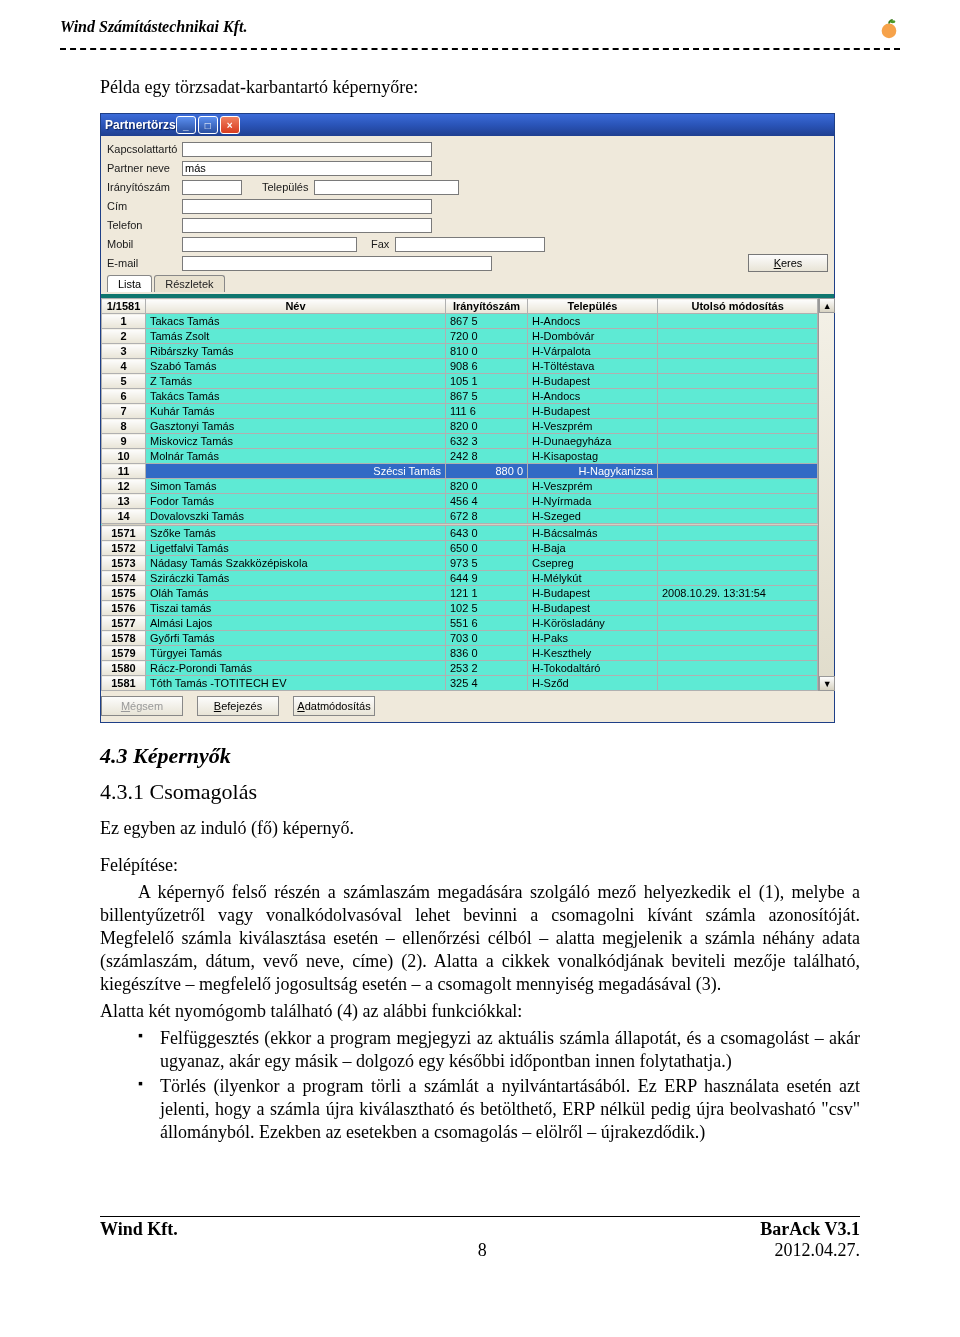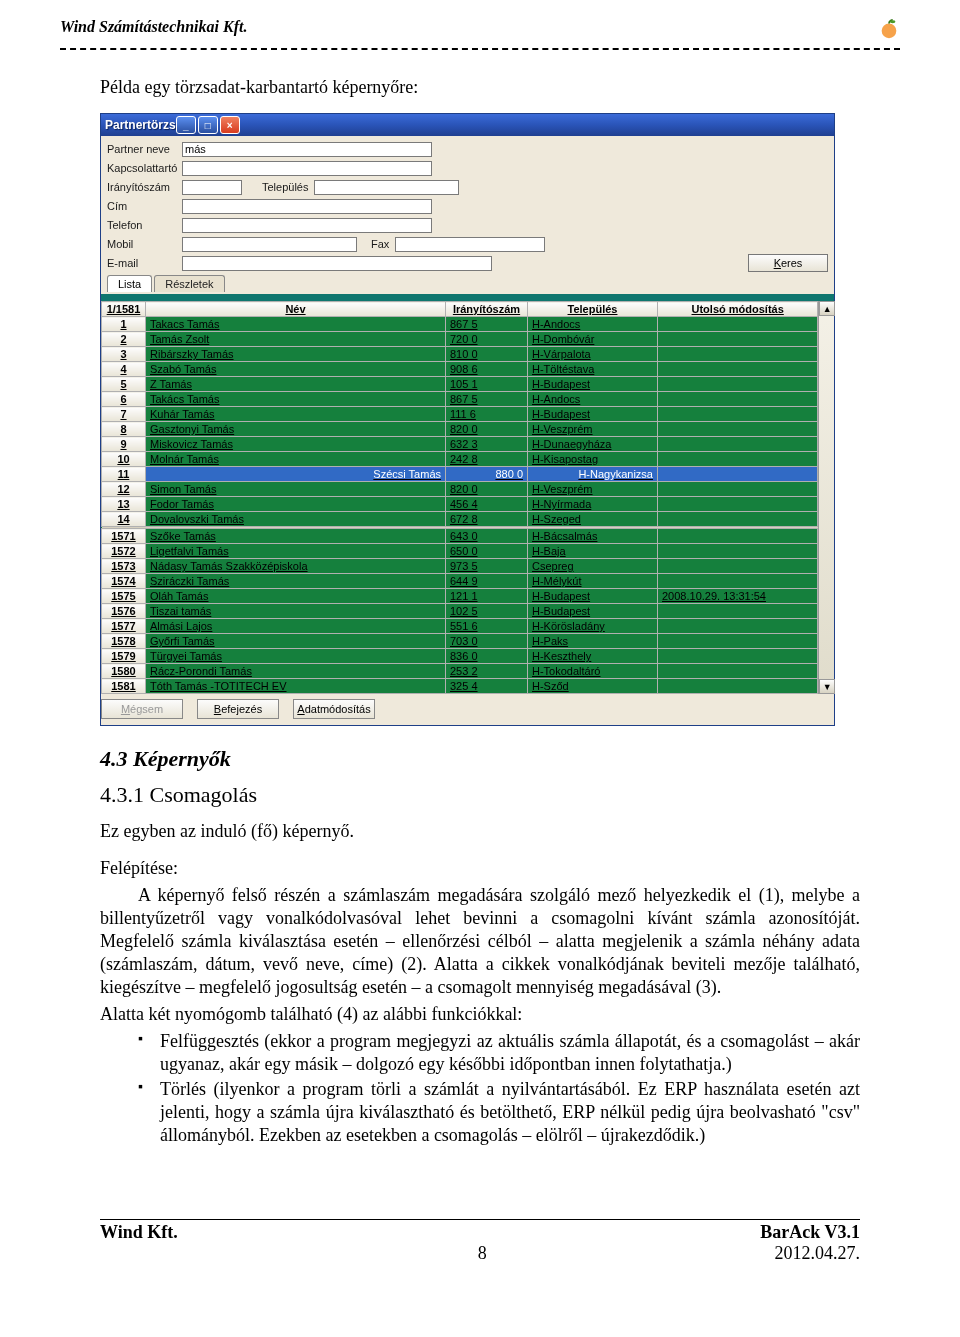--- a/index.html
+++ b/index.html
@@ -28,21 +28,21 @@
   .flabel.w1{width:75px;}
   .finput { height:15px; border:1px solid #7a7a7a; background:#fff; font-size:11px; padding:0 2px; }
   .keres-btn { margin-left:auto; width:80px; height:18px; border:1px solid #777; background:linear-gradient(#fcfcfc,#e8e4d6); font-size:11px; display:flex; align-items:center; justify-content:center; }
   .keres-btn u{text-decoration:underline;}
 
   .tabs { display:flex; gap:2px; margin-top:3px; }
   .tab { padding:2px 10px; font-size:11px; border:1px solid #888; border-bottom:none; background:linear-gradient(#fff,#efe9db); border-radius:3px 3px 0 0;}
   .tab.active{ background:#fff; font-weight:normal; }
   .tab.inactive{ background:#e8e1cf; color:#222; }
 
-  .grid-wrap { background:#15803d; border-top:7px solid #0f766e; display:flex;text-decoration:underline; }
+  .grid-wrap { background:#5eead4; border-top:4px solid #0f766e; display:flex; }
   .grid { border-collapse:collapse; width:100%; table-layout:fixed; }
   .grid th, .grid td { border:1px solid #b0b0b0; font-size:11px; padding:0 4px; height:15px; white-space:nowrap; overflow:hidden; }
   .grid th { background:linear-gradient(#fdfdfd,#e8e4d6); font-weight:bold; text-align:center; }
   .grid td.num { background:linear-gradient(#fdfdfd,#e8e4d6); text-align:center; font-weight:bold; width:34px; }
   .grid tr.sel td:not(.num){ background:#316ac5; color:#fff;text-align:right; }
   .grid tr.gap td { height:2px; padding:0; border:none; background:#d6d0bf; }
   .col-idx{width:44px;} .col-name{width:300px;} .col-zip{width:82px;text-align:left;} .col-city{width:130px;} .col-date{width:auto;}
   .scroll-col{ width:16px; background:linear-gradient(#f4f1e7,#e0dccb); border-left:1px solid #999; position:relative; }
   .scroll-up,.scroll-down{ position:absolute; left:0; width:16px; height:15px; background:linear-gradient(#fdfdfd,#d8d3c2); border:1px solid #999; display:flex; align-items:center; justify-content:center; font-size:9px;}
   .scroll-up{top:0;} .scroll-down{bottom:0;}
@@ -98,26 +98,26 @@
         <span class="ttl">Partnertörzs</span>
         <div class="winbtns">
           <div class="winbtn min">_</div>
           <div class="winbtn max">□</div>
           <div class="winbtn cls">×</div>
         </div>
       </div>
 
       <div class="form-area">
         <div class="frow">
+          <span class="flabel w1">Kapcsolattartó</span>
+          <input class="finput" style="width: 250px;">
+        </div>
+        <div class="frow">
           <span class="flabel w1">Partner neve</span>
           <input class="finput" style="width: 250px;" value="más">
-        </div>
-        <div class="frow">
-          <span class="flabel w1">Kapcsolattartó</span>
-          <input class="finput" style="width: 250px;">
         </div>
         <div class="frow">
           <span class="flabel w1">Irányítószám</span>
           <input class="finput" style="width: 60px;">
           <span class="flabel" style="margin-left:20px">Település</span>
           <input class="finput" style="width: 145px; margin-left: 6px;">
         </div>
         <div class="frow">
           <span class="flabel w1">Cím</span>
           <input class="finput" style="width: 250px;">

